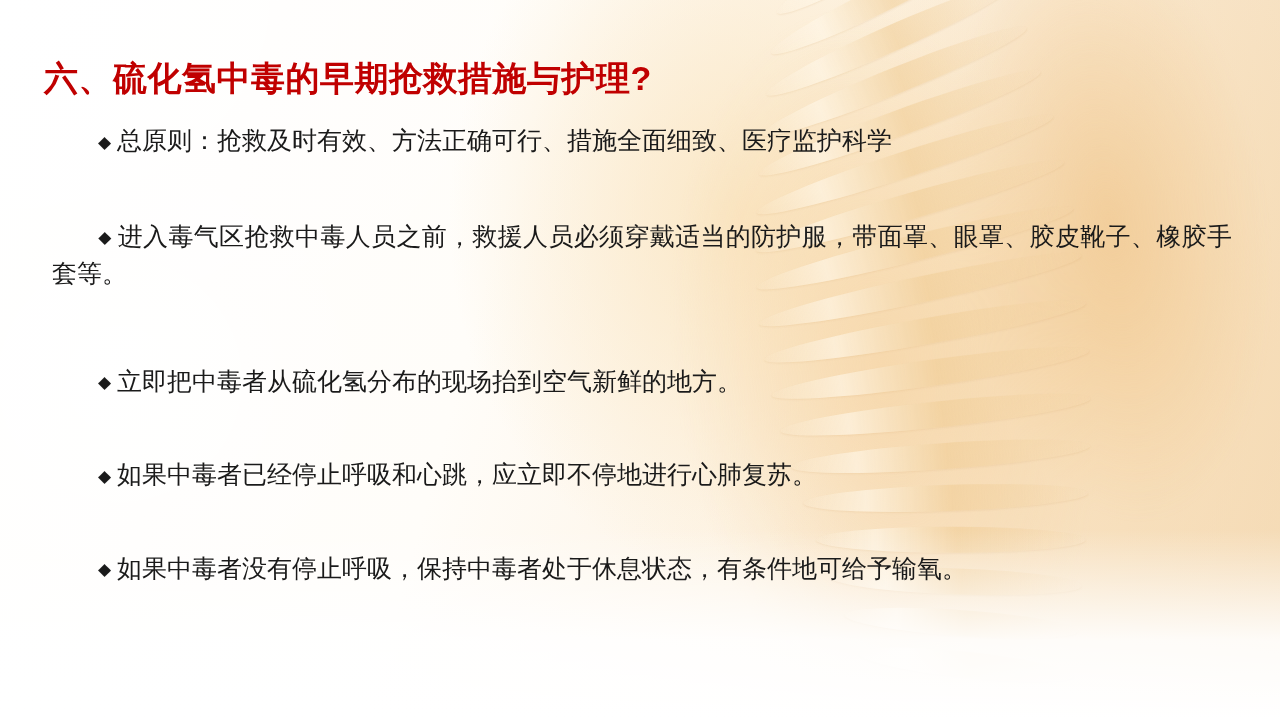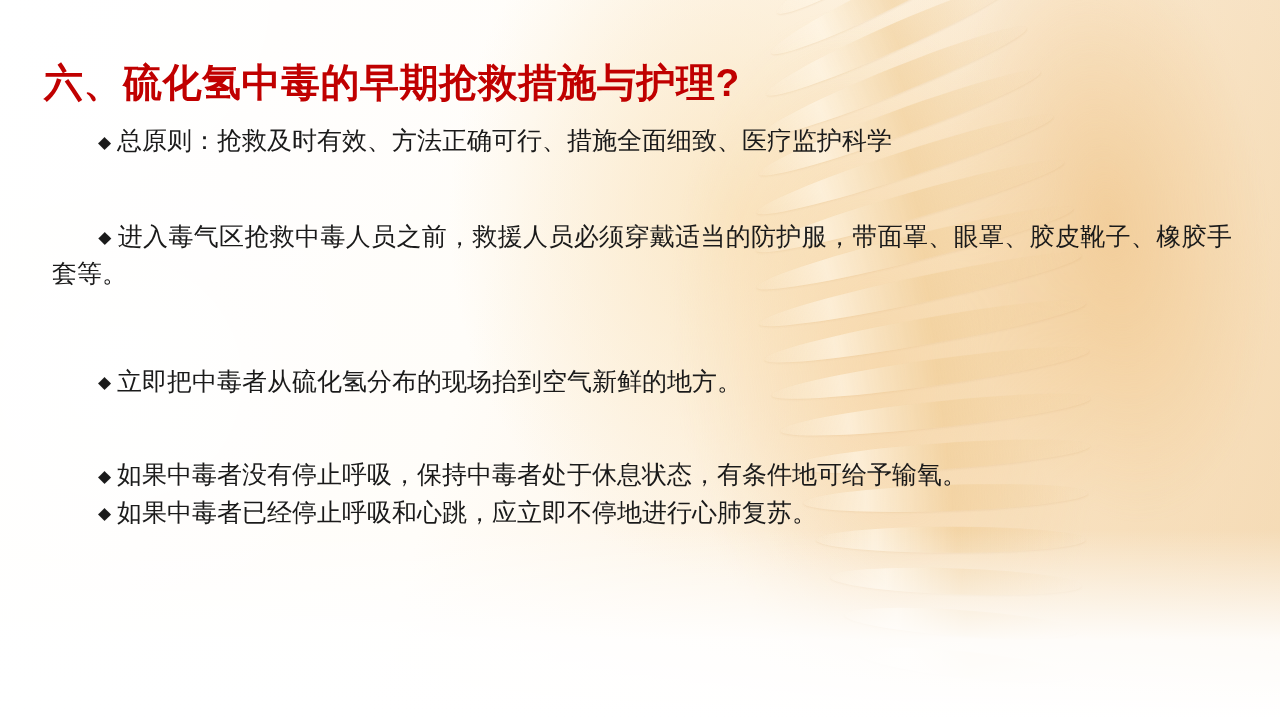--- a/index.html
+++ b/index.html
@@ -89,21 +89,21 @@
     position: relative;
     z-index: 5;
     width: 1280px;
     height: 720px;
   }
 
   .title {
     position: absolute;
     left: 44px;
     top: 56px;
-    font-size: 39px;
+    font-size: 34px;
     font-weight: bold;
     color: #c00000;
     letter-spacing: 0.5px;
     white-space: nowrap;
   }
 
   .body {
     position: absolute;
     left: 52px;
     top: 122px;
@@ -181,23 +181,23 @@
       </p>
 
       <p class="para p-enter">
         <span class="lead"></span><span class="bullet-glyph">◆</span><span>进入毒气区抢救中毒人员之前，救援人员必须穿戴适当的防护服，带面罩、眼罩、胶皮靴子、橡胶手套等。</span>
       </p>
 
       <p class="para p-carry">
         <span class="lead"></span><span class="bullet-glyph">◆</span><span>立即把中毒者从硫化氢分布的现场抬到空气新鲜的地方。</span>
       </p>
 
+      <p class="para p-cpr">
+        <span class="lead"></span><span class="bullet-glyph">◆</span><span>如果中毒者已经停止呼吸和心跳，应立即不停地进行心肺复苏。</span>
+      </p>
+
       <p class="para p-oxygen">
         <span class="lead"></span><span class="bullet-glyph">◆</span><span>如果中毒者没有停止呼吸，保持中毒者处于休息状态，有条件地可给予输氧。</span>
-      </p>
-
-      <p class="para p-cpr">
-        <span class="lead"></span><span class="bullet-glyph">◆</span><span>如果中毒者已经停止呼吸和心跳，应立即不停地进行心肺复苏。</span>
       </p>
 
     </div>
   </div>
 </div>
 
 </body></html>

